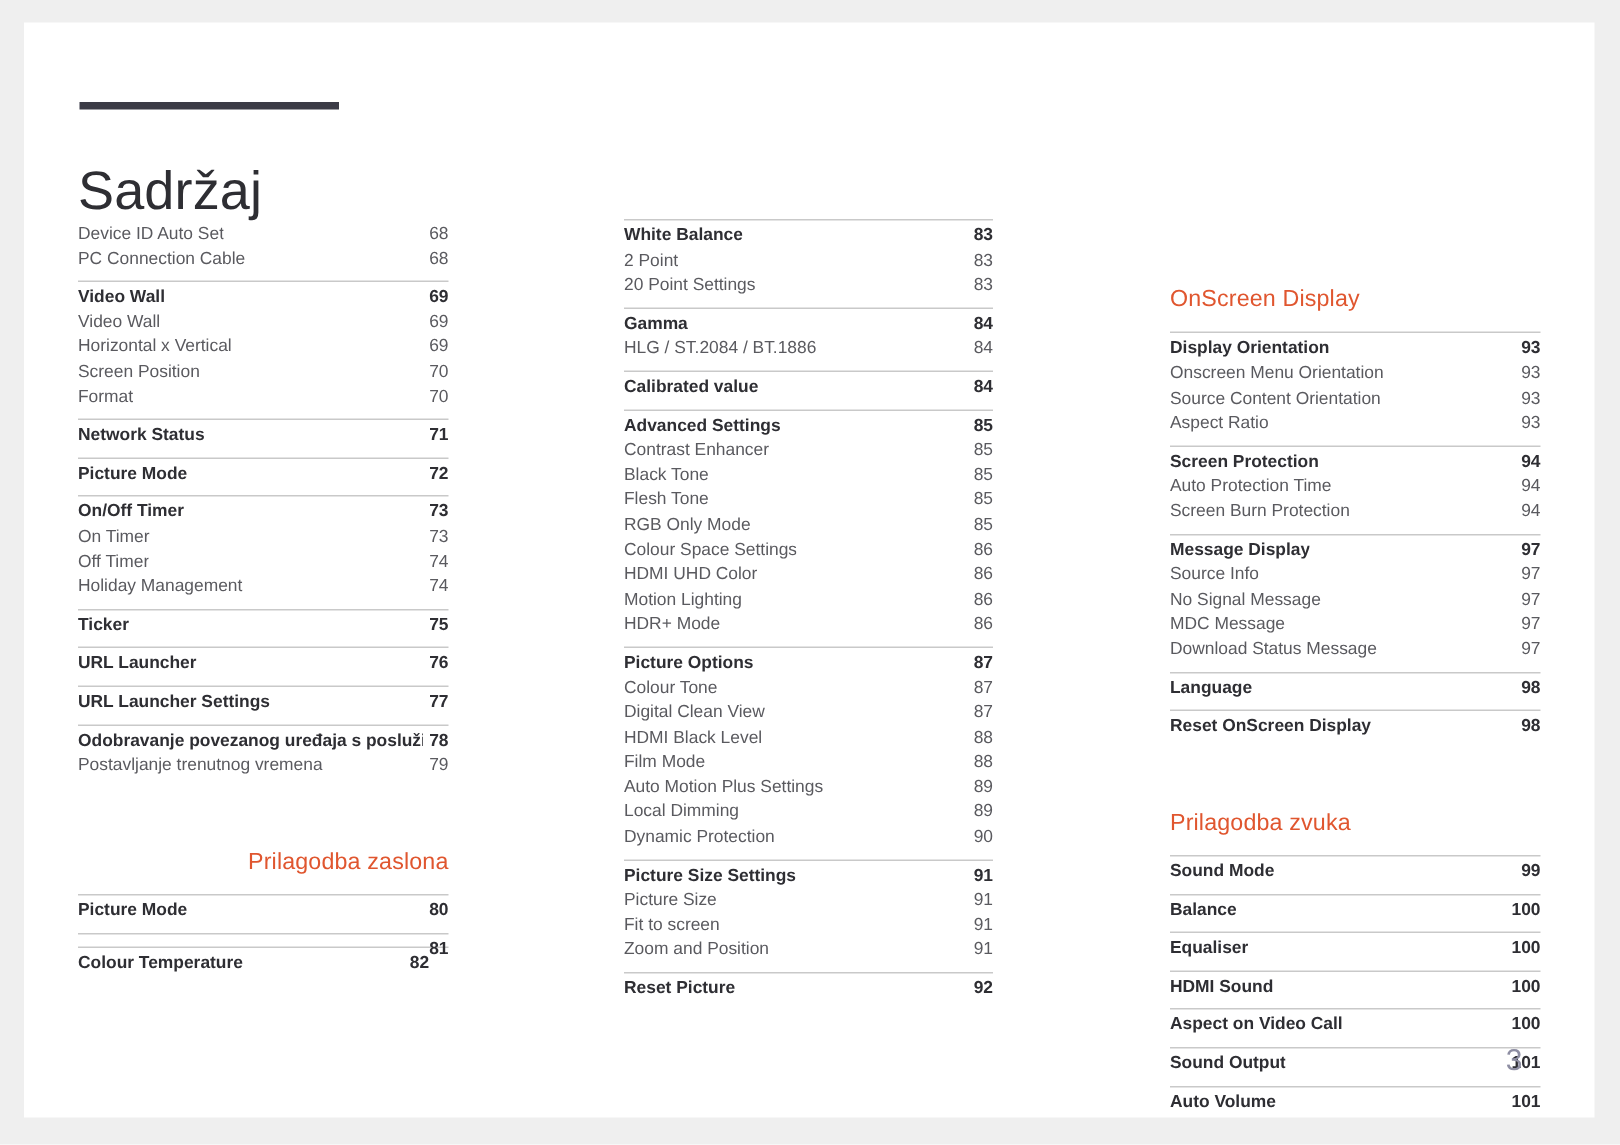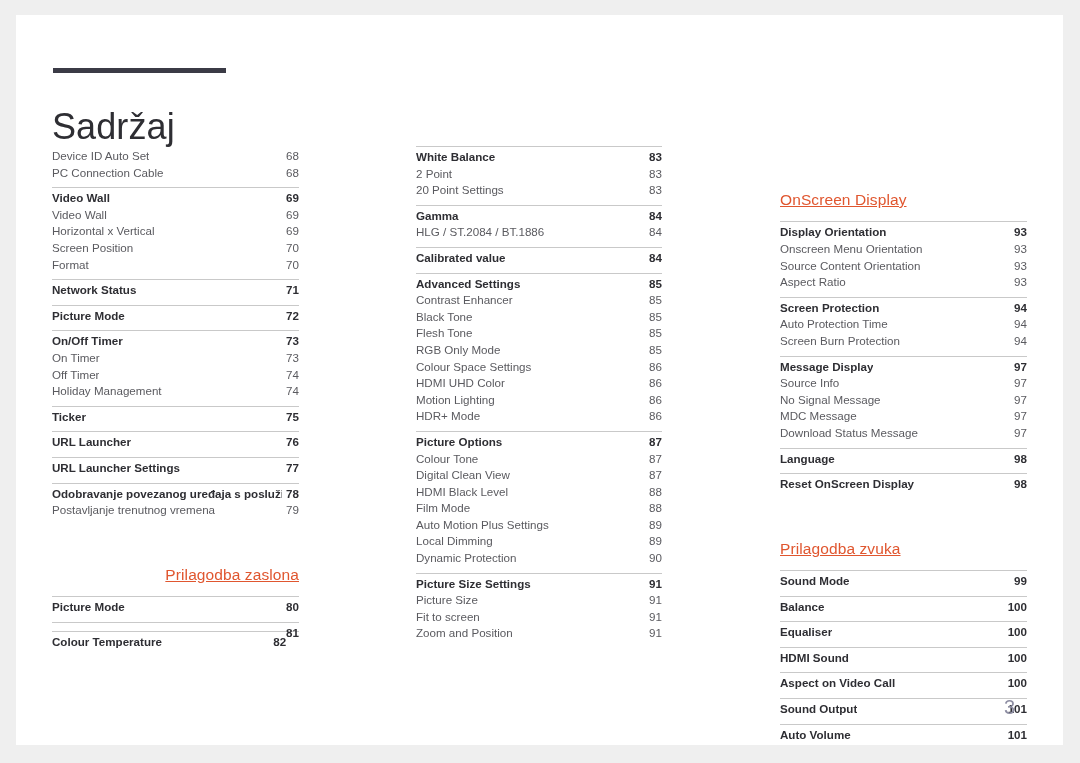--- a/index.html
+++ b/index.html
@@ -54,21 +54,20 @@
   .col-1 { left: 400px; width: 246px; }
   .col-2 { left: 764px; width: 247px; }
 
   .section-head {
     color: #e0562f;
     font-size: 15.5px;
     font-weight: 400;
     line-height: 1.25;
     margin: 0 0 12px 0;
     letter-spacing: 0.1px;
-    text-decoration: underline;
   }
   .group {
     border-top: 1px solid #c9c9c9;
     padding-top: 2px;
     padding-bottom: 2px;
   }
   .group.no-rule {
     border-top: none;
   }
   .group + .group {
@@ -365,20 +364,26 @@
           </div>
           <div class="row">
             <span class="label">Fit to screen</span>
             <span class="pg">91</span>
           </div>
           <div class="row">
             <span class="label">Zoom and Position</span>
             <span class="pg">91</span>
           </div>
         </div>
+        <div class="group">
+          <div class="row bold">
+            <span class="label">Reset Picture</span>
+            <span class="pg">92</span>
+          </div>
+        </div>
       </div>
     <div class="col col-2">
         <div class="spacer-block"></div>
         <div class="section-head">OnScreen Display</div>
         <div class="group">
           <div class="row bold">
             <span class="label">Display Orientation</span>
             <span class="pg">93</span>
           </div>
           <div class="row">

